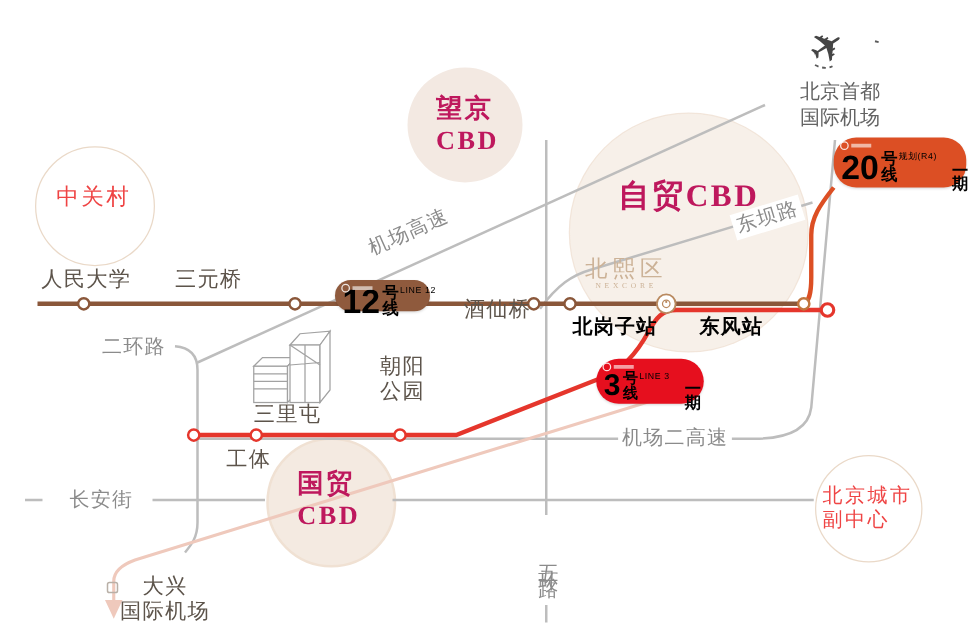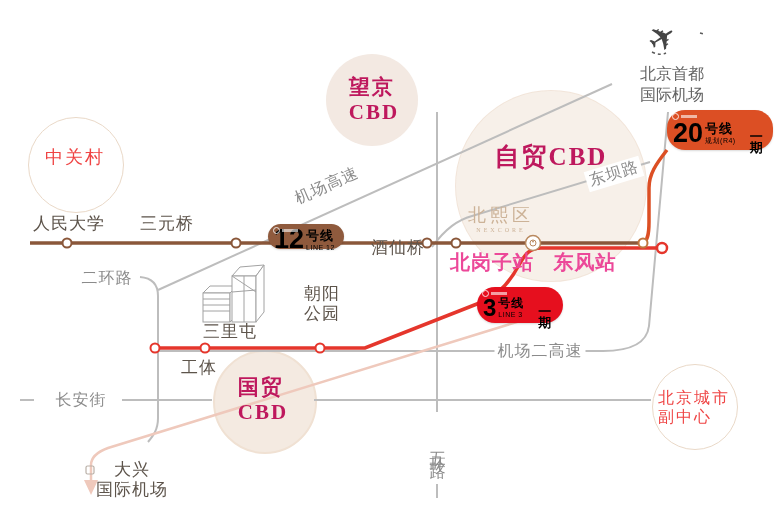--- a/index.html
+++ b/index.html
@@ -8,33 +8,33 @@
   .layer{position:absolute;left:0;top:0;width:776px;height:512px;}
   
   .circle{position:absolute;border-radius:50%;}
   .c-outline{background:#fff;border:1.5px solid #ead9c8;}
   .c-fill{background:#f3e9e2;}
   .c-soft{background:rgba(246,238,231,.9);border:1px solid rgba(240,226,214,.8);}
   .c-ring{background:#f4eae1;border:2px solid #f0e1d3;}
   
   .lbl{position:absolute;transform:translate(-50%,-50%);white-space:nowrap;z-index:3;}
   .station{color:#5d544b;font-size:17px;letter-spacing:1px;}
-  .station-lg{color:#ec4899;font-size:20px;font-weight:bold;letter-spacing:1px;}
+  .station-lg{color:#000000;font-size:16px;font-weight:bold;letter-spacing:1px;}
   .road{color:#8b8b8b;font-size:16px;background:#fff;padding:0 3px;letter-spacing:1px;}
   .area-gray{color:#ef4444;font-size:18px;letter-spacing:2px;}
   .cbd{font-family:Liberation Serif, serif;color:#be185d;
        font-weight:bold;letter-spacing:2px;}
   .two{line-height:1.2;}
   .vert{writing-mode:vertical-rl;text-orientation:upright;letter-spacing:6px;}
   
   .badge{position:absolute;border-radius:18px;color:#000000;display:flex;align-items:center;z-index:4;
          box-shadow:0 1px 2px rgba(0,0,0,.15);}
   .badge .main{display:flex;align-items:flex-end;padding:10px 5px 4px 6px;}
   .badge .num{font-size:27px;font-weight:bold;line-height:.85;}
-  .badge .col{display:flex;flex-direction:column;margin-left:2px;line-height:1;}
+  .badge .col{display:flex;flex-direction:row;margin-left:2px;line-height:1;}
   .badge .unit{font-size:13px;font-weight:bold;letter-spacing:1px;}
   .badge .sub{font-size:7px;margin-top:2px;letter-spacing:.5px;white-space:nowrap;}
   .badge .divider{width:2px;background:#fff;margin:3px 0;}
   .badge .phase{writing-mode:vertical-rl;text-orientation:upright;font-size:13px;font-weight:bold;
                 display:flex;align-items:center;justify-content:center;padding:2px 4px;letter-spacing:1px;}
   .brand{position:absolute;left:5px;top:3px;display:flex;align-items:center;opacity:.85;}
   .brand .bdot{width:5px;height:5px;border:1px solid #fff;border-radius:50%;display:inline-block;}
   .brand .bbar{width:16px;height:3px;background:rgba(255,255,255,.7);margin-left:2px;display:inline-block;}
   .proj{font-family:"Liberation Serif","DejaVu Serif",serif;color:#ccb297;text-align:center;}
   .proj .pn{font-size:18px;letter-spacing:4px;line-height:1;}

